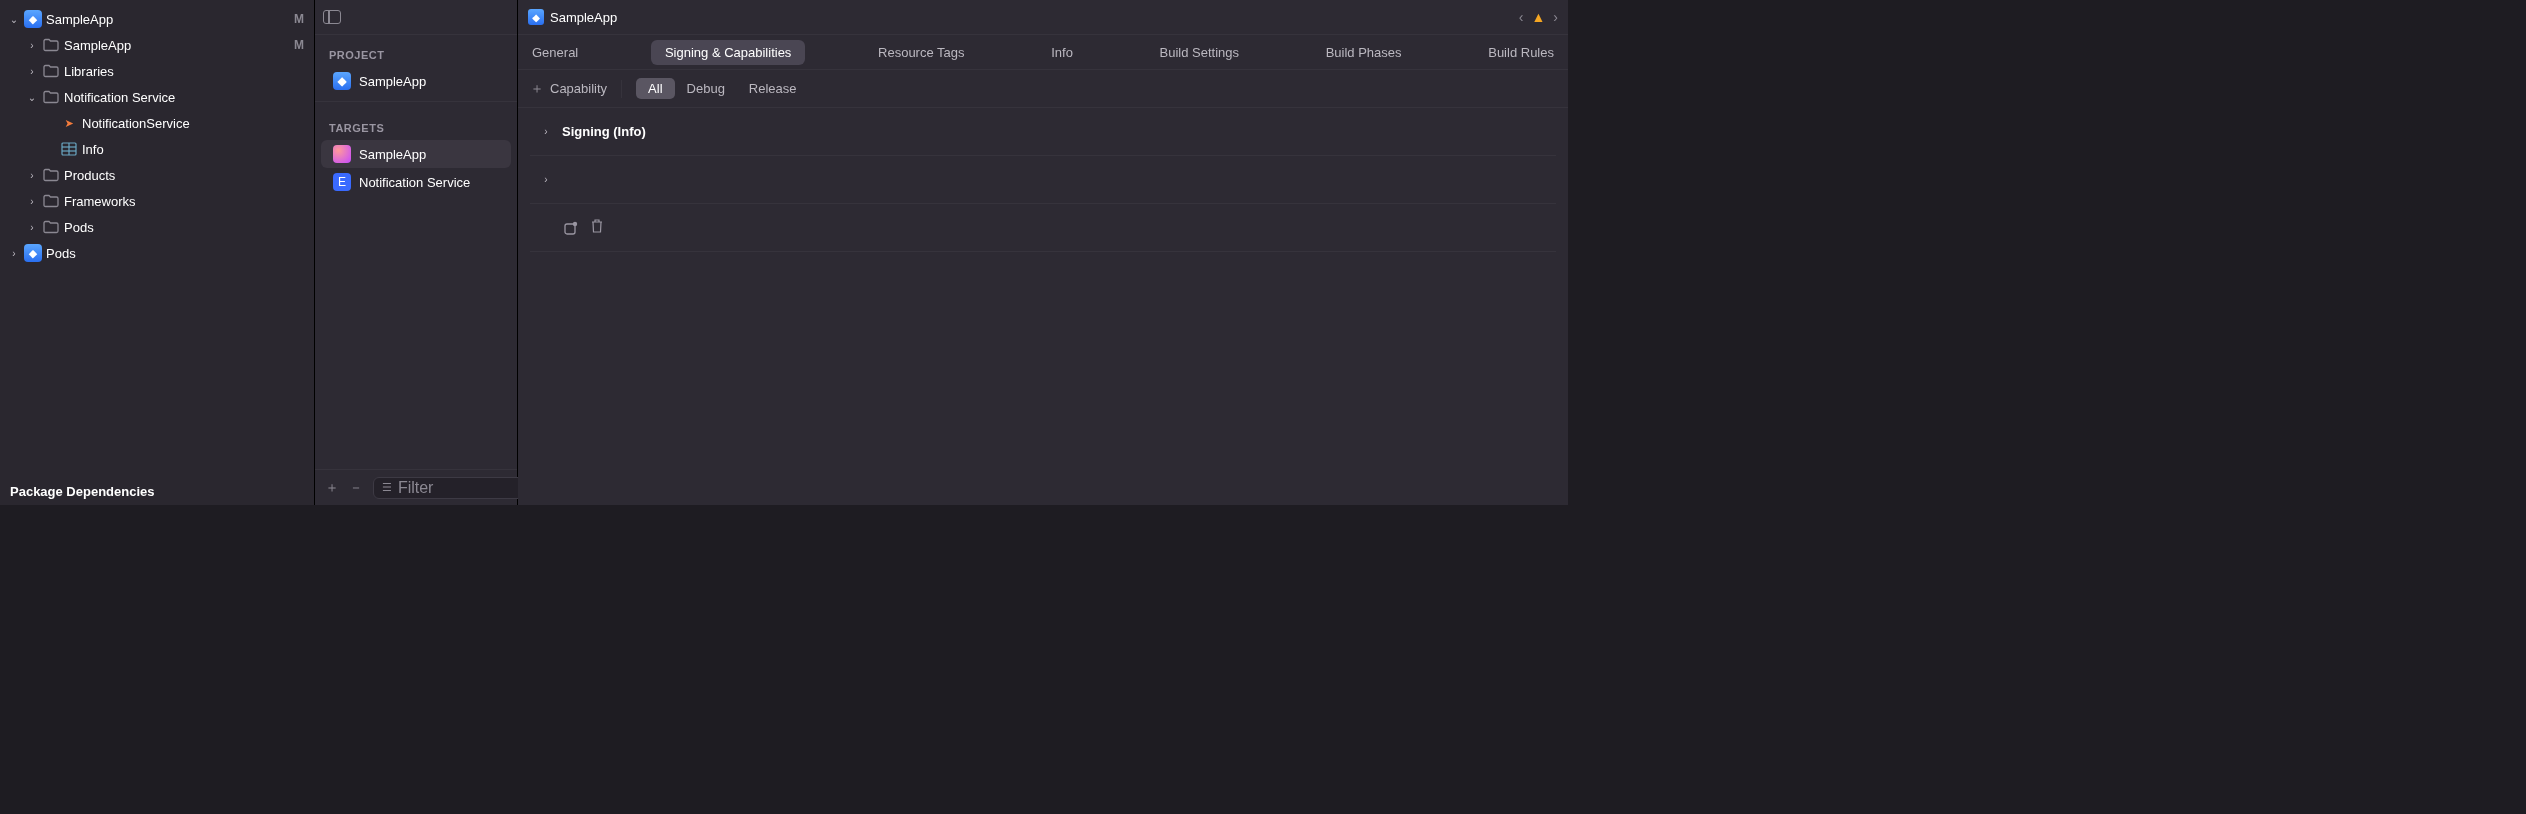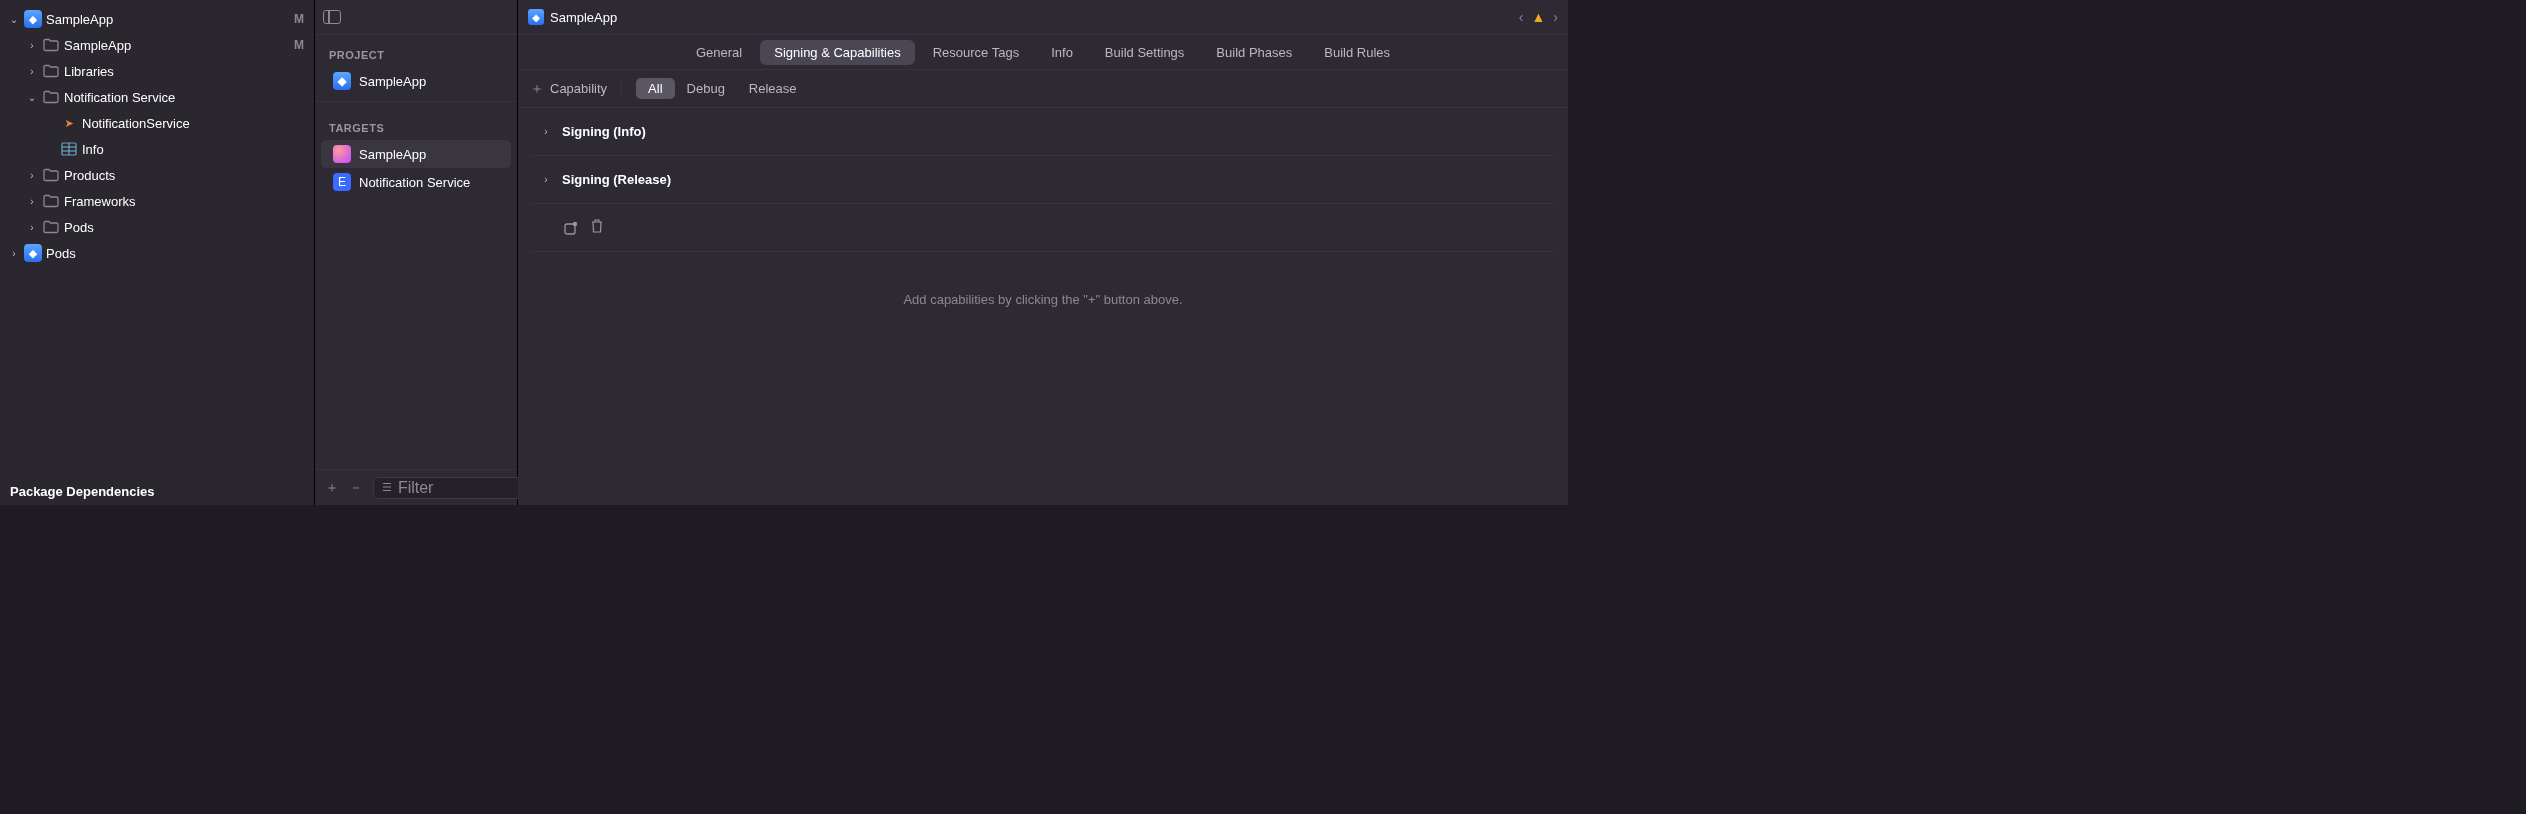--- a/index.html
+++ b/index.html
@@ -184,21 +184,21 @@
   }
   .crumbs-left { display: flex; align-items: center; gap: 6px; }
   .crumbs-right { display: flex; align-items: center; gap: 8px; color: var(--text-dim); }
   .crumbs-right .warn { color: var(--accent-orange); font-size: 14px; }
   .crumbs-right .arrow { font-size: 14px; }
 
   .tabs-row {
     height: 35px;
     display: flex;
     align-items: center;
-    justify-content: center;
+    justify-content: space-between;
     border-bottom: 1px solid var(--border);
     gap: 4px;
   }
   .tab {
     padding: 5px 14px;
     border-radius: 6px;
     font-size: 13px;
     color: var(--text-secondary);
   }
   .tab.selected {
@@ -434,29 +434,27 @@
       </div>
   </div>
 
   <div class="cap-list" id="cap-list">
       <div class="cap-row">
         <span class="disclosure">›</span>
         <span class="cap-label">Signing (Info)</span>
       </div>
       <div class="cap-row">
         <span class="disclosure">›</span>
-        <span class="cap-label">Signing (Release)</span>
       </div>
       <div class="cap-row">
         <span class="disclosure"></span>
         <span class="cap-icon">
           <svg width="16" height="16" viewBox="0 0 16 16" fill="none" stroke="#9a96a2" stroke-width="1.3">
             <rect x="2" y="4" width="10" height="10" rx="2"></rect>
             <circle cx="12" cy="4" r="2.2" fill="#9a96a2" stroke="none"></circle>
           </svg>
         </span>
         <span class="trash"><svg width="14" height="16" viewBox="0 0 14 16" fill="none" stroke="#9a96a2" stroke-width="1.2">
             <path d="M2 4 L12 4 M5 4 L5 2 L9 2 L9 4 M3 4 L3.5 14 L10.5 14 L11 4"></path>
           </svg></span>
       </div>
-      <div class="empty-hint">Add capabilities by clicking the "+" button above.</div>
     </div>
 </div>
 
 </body></html>

